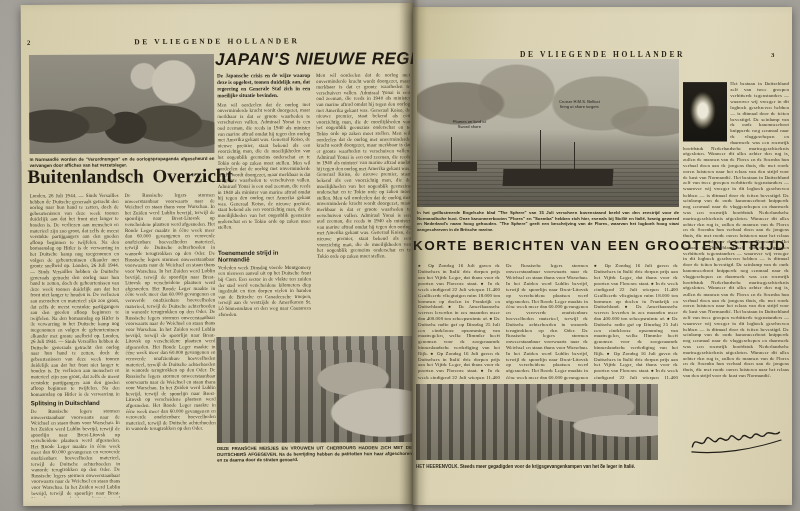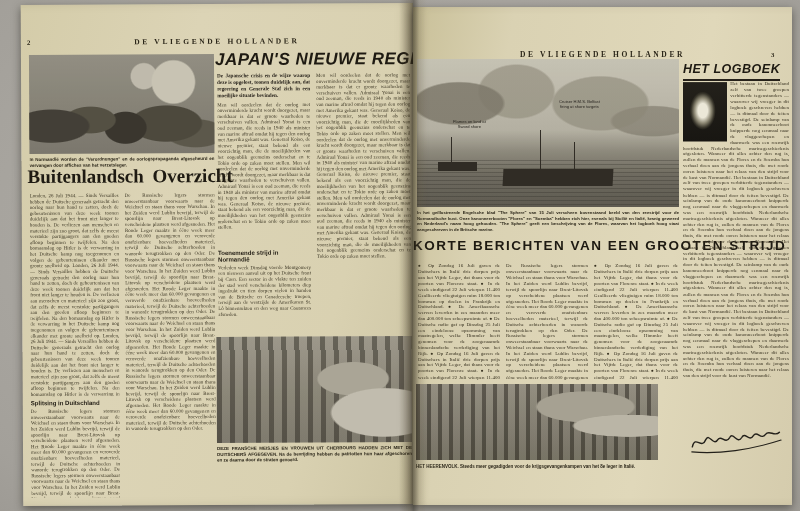--- a/index.html
+++ b/index.html
@@ -190,23 +190,20 @@
     <div class="s55">
         <div class="greek">●  Op Zondag 16 Juli gaven de Duitschers in Italië drie dorpen prijs aan het Vijfde Leger, dat thans voor de poorten van Florence staat.  ●  In de week eindigend 22 Juli wierpen 11.400 Geallieerde vliegtuigen ruim 18.000 ton bommen op doelen in Frankrijk en Duitschland.  ●  De Amerikaansche werven leverden in zes maanden meer dan 400.000 ton scheepsruimte af.  ●  De Duitsche radio gaf op Dinsdag 25 Juli een eindelooze opsomming van maatregelen, welke Himmler heeft genomen voor de zoogenaamde binnenlandsche verdediging van het Rijk.  ●  Op Zondag 16 Juli gaven de Duitschers in Italië drie dorpen prijs aan het Vijfde Leger, dat thans voor de poorten van Florence staat.  ●  In de week eindigend 22 Juli wierpen 11.400 Geallieerde vliegtuigen ruim 18.000 ton bommen op doelen in Frankrijk en Duitschland.  ●  De Amerikaansche werven leverden in zes maanden meer dan 400.000 ton scheepsruimte af.  ●  De Duitsche radio gaf op Dinsdag 25 Juli een eindelooze opsomming van maatregelen, welke Himmler heeft genomen voor de zoogenaamde binnenlandsche verdediging van het Rijk.  </div>
       </div>
   </div>
 
   <div class="photo photo-h" style="left:3px;top:377px;width:242px;height:76px;"></div>
   <div class="abs clip" style="left:3px;top:457px;width:242px;height:16px;">
     <div class="caption s50">HET HEERENVOLK. Steeds meer gegadigden voor de krijgsgevangenkampen van het 8e leger in Italië.</div>
   </div>
 
-  <div class="abs" style="left:270px;top:52px;">
-    <span class="headline-logboek">HET LOGBOEK</span>
-  </div>
   <div class="abs clip" style="left:270px;top:74px;width:106px;height:342px;">
     <div class="s55">
       <div class="photo-log" style="float:left;width:80px;height:108px;margin:2px 6px 3px 0;"></div>
       <div class="greek">Het bestaan in Duitschland zelf van twee groepen verbitterde tegenstanders — waarover wij vroeger in dit logboek geschreven hebben — is ditmaal door de feiten bevestigd. De seinlamp van de oude kanonneerboot knipperde nog eenmaal naar de vlaggeschepen en daarmede was een roemrijk hoofdstuk Nederlandsche marinegeschiedenis afgesloten. Wanneer dit alles achter den rug is, zullen de mannen van de Flores en de Soemba hun verhaal doen aan de jongens thuis, die met roode ooren luisteren naar het relaas van den strijd voor de kust van Normandië. Het bestaan in Duitschland zelf van twee groepen verbitterde tegenstanders — waarover wij vroeger in dit logboek geschreven hebben — is ditmaal door de feiten bevestigd. De seinlamp van de oude kanonneerboot knipperde nog eenmaal naar de vlaggeschepen en daarmede was een roemrijk hoofdstuk Nederlandsche marinegeschiedenis afgesloten. Wanneer dit alles achter den rug is, zullen de mannen van de Flores en de Soemba hun verhaal doen aan de jongens thuis, die met roode ooren luisteren naar het relaas van den strijd voor de kust van Normandië. Het bestaan in Duitschland zelf van twee groepen verbitterde tegenstanders — waarover wij vroeger in dit logboek geschreven hebben — is ditmaal door de feiten bevestigd. De seinlamp van de oude kanonneerboot knipperde nog eenmaal naar de vlaggeschepen en daarmede was een roemrijk hoofdstuk Nederlandsche marinegeschiedenis afgesloten. Wanneer dit alles achter den rug is, zullen de mannen van de Flores en de Soemba hun verhaal doen aan de jongens thuis, die met roode ooren luisteren naar het relaas van den strijd voor de kust van Normandië. Het bestaan in Duitschland zelf van twee groepen verbitterde tegenstanders — waarover wij vroeger in dit logboek geschreven hebben — is ditmaal door de feiten bevestigd. De seinlamp van de oude kanonneerboot knipperde nog eenmaal naar de vlaggeschepen en daarmede was een roemrijk hoofdstuk Nederlandsche marinegeschiedenis afgesloten. Wanneer dit alles achter den rug is, zullen de mannen van de Flores en de Soemba hun verhaal doen aan de jongens thuis, die met roode ooren luisteren naar het relaas van den strijd voor de kust van Normandië. </div>
     </div>
   </div>
 
   <div class="abs sig-wrap" style="left:276px;top:420px;width:94px;height:28px;">
     <svg width="94" height="28" viewBox="0 0 94 28">
       <path d="M3 16 C7 4, 12 20, 17 10 C21 3, 24 18, 29 11 C33 6, 36 17, 41 10 C45 4, 48 18, 53 11 C57 5, 60 17, 65 10 C69 5, 72 16, 77 10 C81 5, 86 14, 91 9" fill="none" stroke="#23201a" stroke-width="1.4" stroke-linecap="round"></path>

